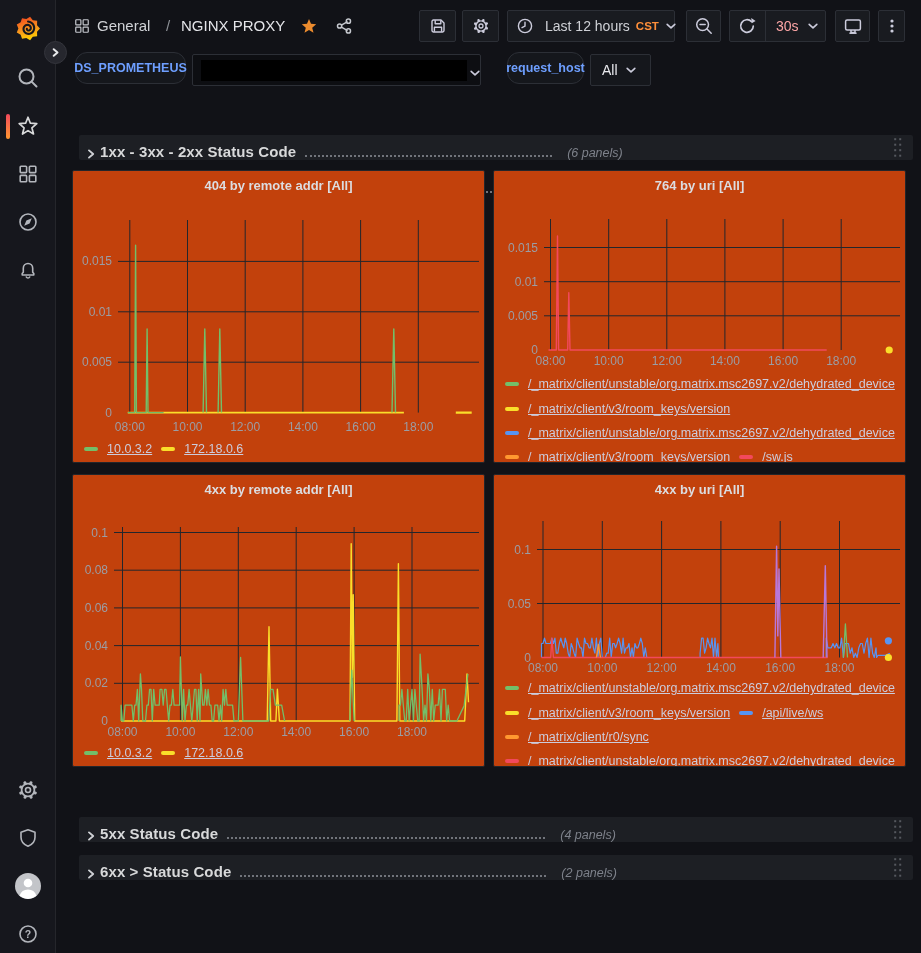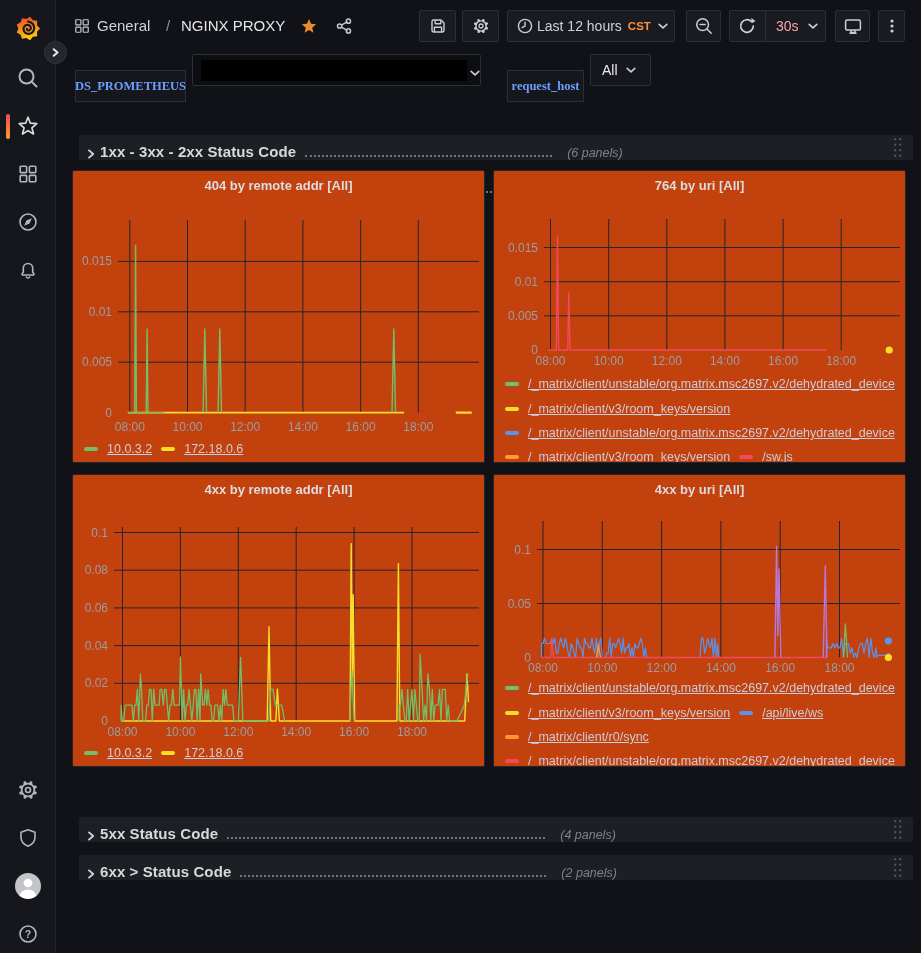--- a/index.html
+++ b/index.html
@@ -2,21 +2,21 @@
 <html><head><meta charset="utf-8"><title>NGINX PROXY - Grafana</title>
 <style>
 * { margin:0; padding:0; box-sizing:border-box; }
 html,body { width:921px; height:953px; background:#111217; font-family:"Liberation Sans",sans-serif; overflow:hidden; }
 .abs { position:absolute; }
 #sidebar { position:absolute; left:0; top:0; width:56px; height:953px; background:#16171d; border-right:1px solid #25262b; z-index:5; }
 .sicon { position:absolute; left:0; width:56px; display:flex; justify-content:center; }
 #chevbtn { position:absolute; left:44px; top:41px; width:23px; height:23px; border-radius:50%; background:#26272e; border:1px solid #34353c; z-index:9; display:flex; align-items:center; justify-content:center; }
 #topnav { position:absolute; left:57px; top:0; width:864px; height:52px; background:#111217; }
 .navbtn { position:absolute; top:10px; height:32px; white-space:nowrap; background:#191b20; border:1px solid #2c2f36; border-radius:2px; display:flex; align-items:center; justify-content:center; }
-.vlabel { position:absolute; top:70px; height:32px; background:#15171c; border:1px solid #2c2f36; border-radius:0; display:flex; align-items:center; justify-content:center; color:#6e9fff; font-size:12.5px; font-weight:bold;font-family:Liberation Serif, serif; }
+.vlabel { position:absolute; top:52px; height:32px; background:#15171c; border:1px solid #2c2f36; border-radius:12px; display:flex; align-items:center; justify-content:center; color:#6e9fff; font-size:12.5px; font-weight:bold; }
 .rowh { position:absolute; left:79px; width:834px; height:25px; display:flex; align-items:flex-end; border-radius:2px;margin-top:38px; }
 .rchev { margin-left:7px; width:14px; display:flex; align-items:center; }
 .rtitle { color:#d8d9da; font-size:15px; font-weight:bold; letter-spacing:0.1px; white-space:nowrap; }
 .rdots { height:13px; border-bottom:2px dotted #71747b; margin-left:9px; margin-bottom:3px; }
 .rpanels { color:#7d818a; font-size:12.5px; font-style:italic; margin-left:15px; white-space:nowrap; }
 .rdrag { position:absolute; right:10px; top:2px; }
 .panel { position:absolute; width:413px; height:293px; background:#c2410c; border:1px solid #23252a; border-radius:2px; overflow:hidden; }
 .ptitle { position:absolute; left:0; top:7px; width:100%; text-align:center; color:#dcdde1; font-size:13px; font-weight:bold; }
 .lrow { position:absolute; left:11px; height:18px; display:flex; align-items:center; white-space:nowrap; overflow:hidden; width:400px; }
 .ldash { width:14px; height:4px; border-radius:2px; flex:none; }
@@ -179,21 +179,21 @@
     </div>
   <div class="navbtn" style="left:450px;width:168px;justify-content:flex-start">
     <span style="margin-left:9px;display:flex">
         <svg width="16" height="16" viewBox="0 0 16 16" style="">
           <g stroke="#ccccdc" stroke-width="1.4" fill="none" stroke-linecap="round">
 <circle cx="8" cy="8" r="6.6"></circle>
             <path d="M8 4.2 L8 8 L5 9.6"></path>
           </g>
         </svg>
       </span>
-    <span style="color:#cfd1d6;font-size:14px;margin-left:4px">Last 12 hours</span>
+    <span style="color:#cfd1d6;font-size:14px;margin-left:12px">Last 12 hours</span>
     <span style="color:#ff8f3a;font-size:11.5px;font-weight:bold;margin-left:6px">CST</span>
     <span style="margin-left:6px;display:flex">
         <svg width="12" height="12" viewBox="0 0 12 12" style="">
           <polyline points="2.16,4.32 6.0,7.92 9.84,4.32" fill="none" stroke="#ccccdc" stroke-width="1.6" stroke-linecap="round" stroke-linejoin="round"></polyline>
         </svg>
       </span>
   </div>
   <div class="navbtn" style="left:629px;width:35px">
       <svg width="18" height="18" viewBox="0 0 18 18" style="">
         <g stroke="#ccccdc" stroke-width="1.5" fill="none" stroke-linecap="round">

